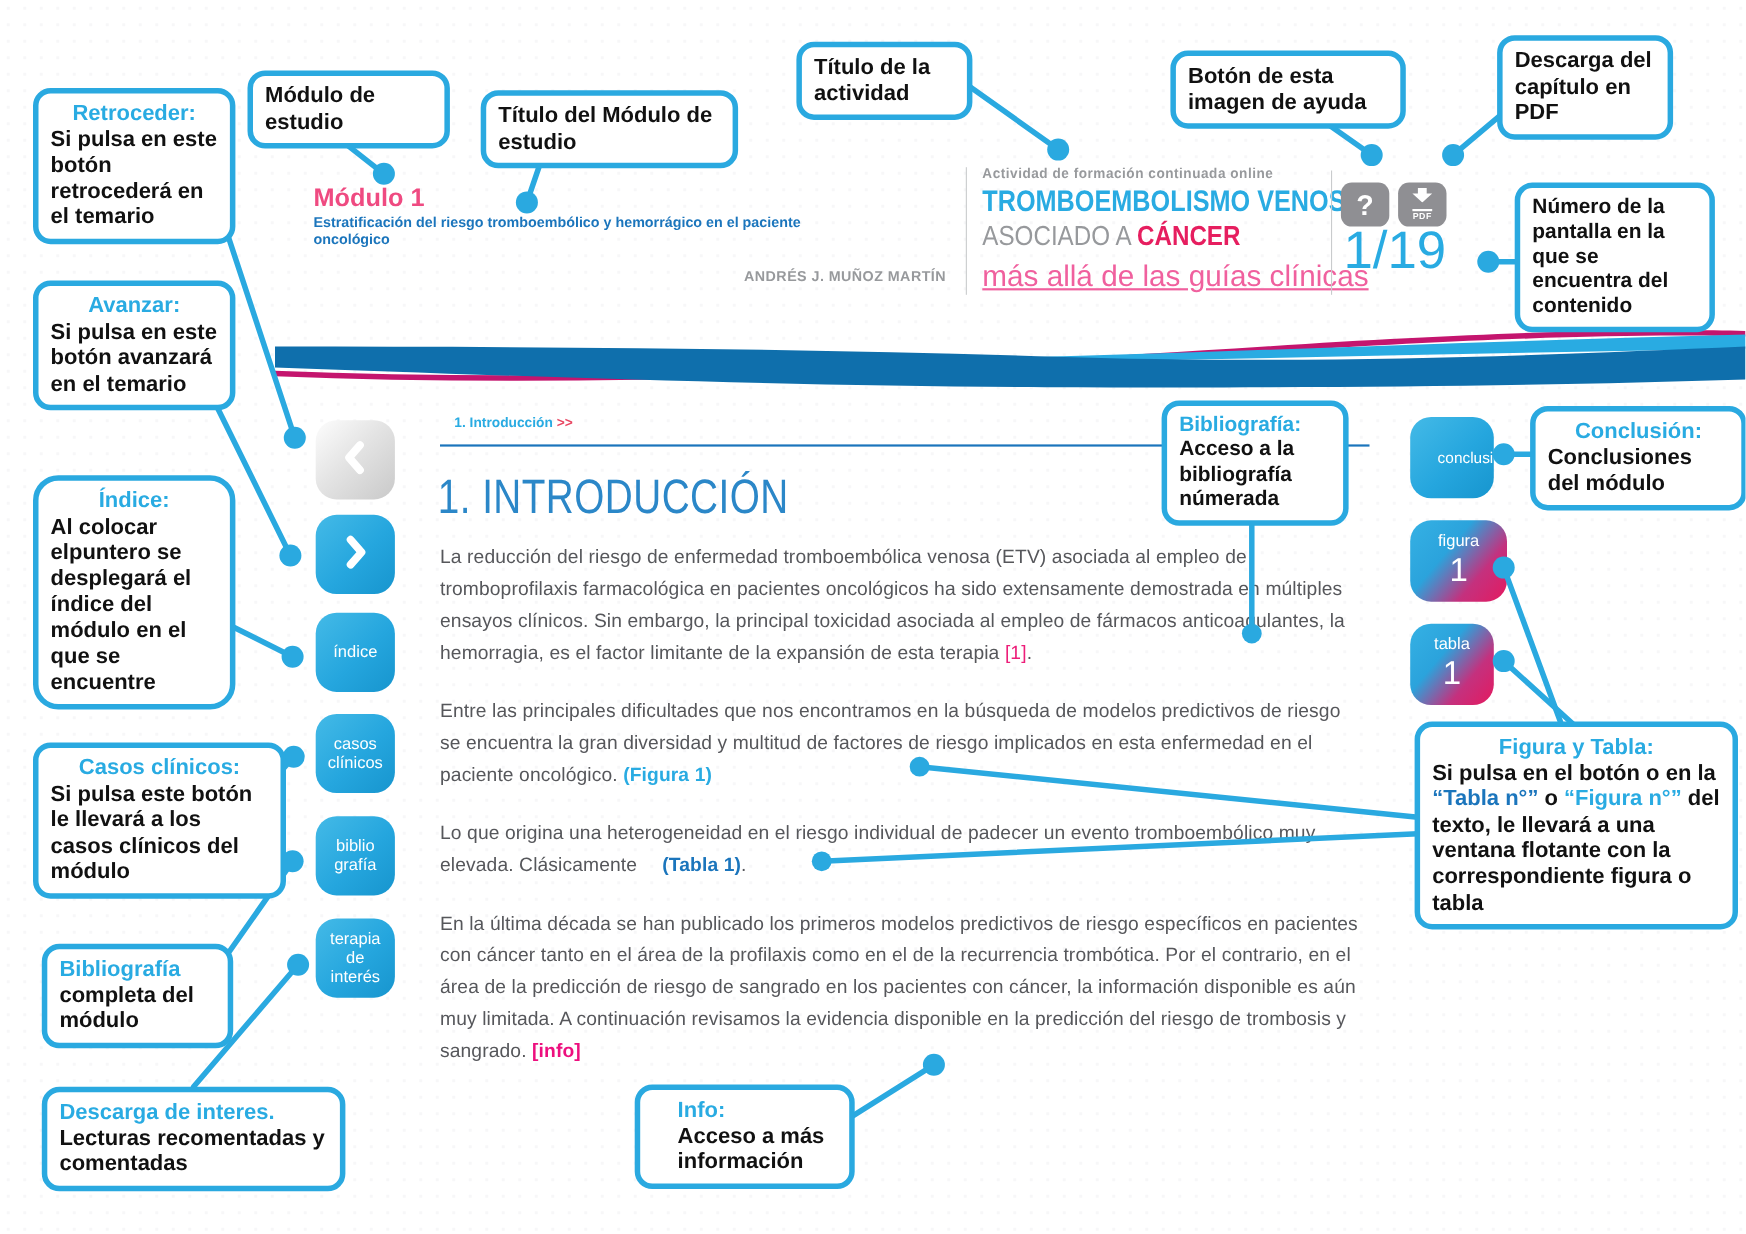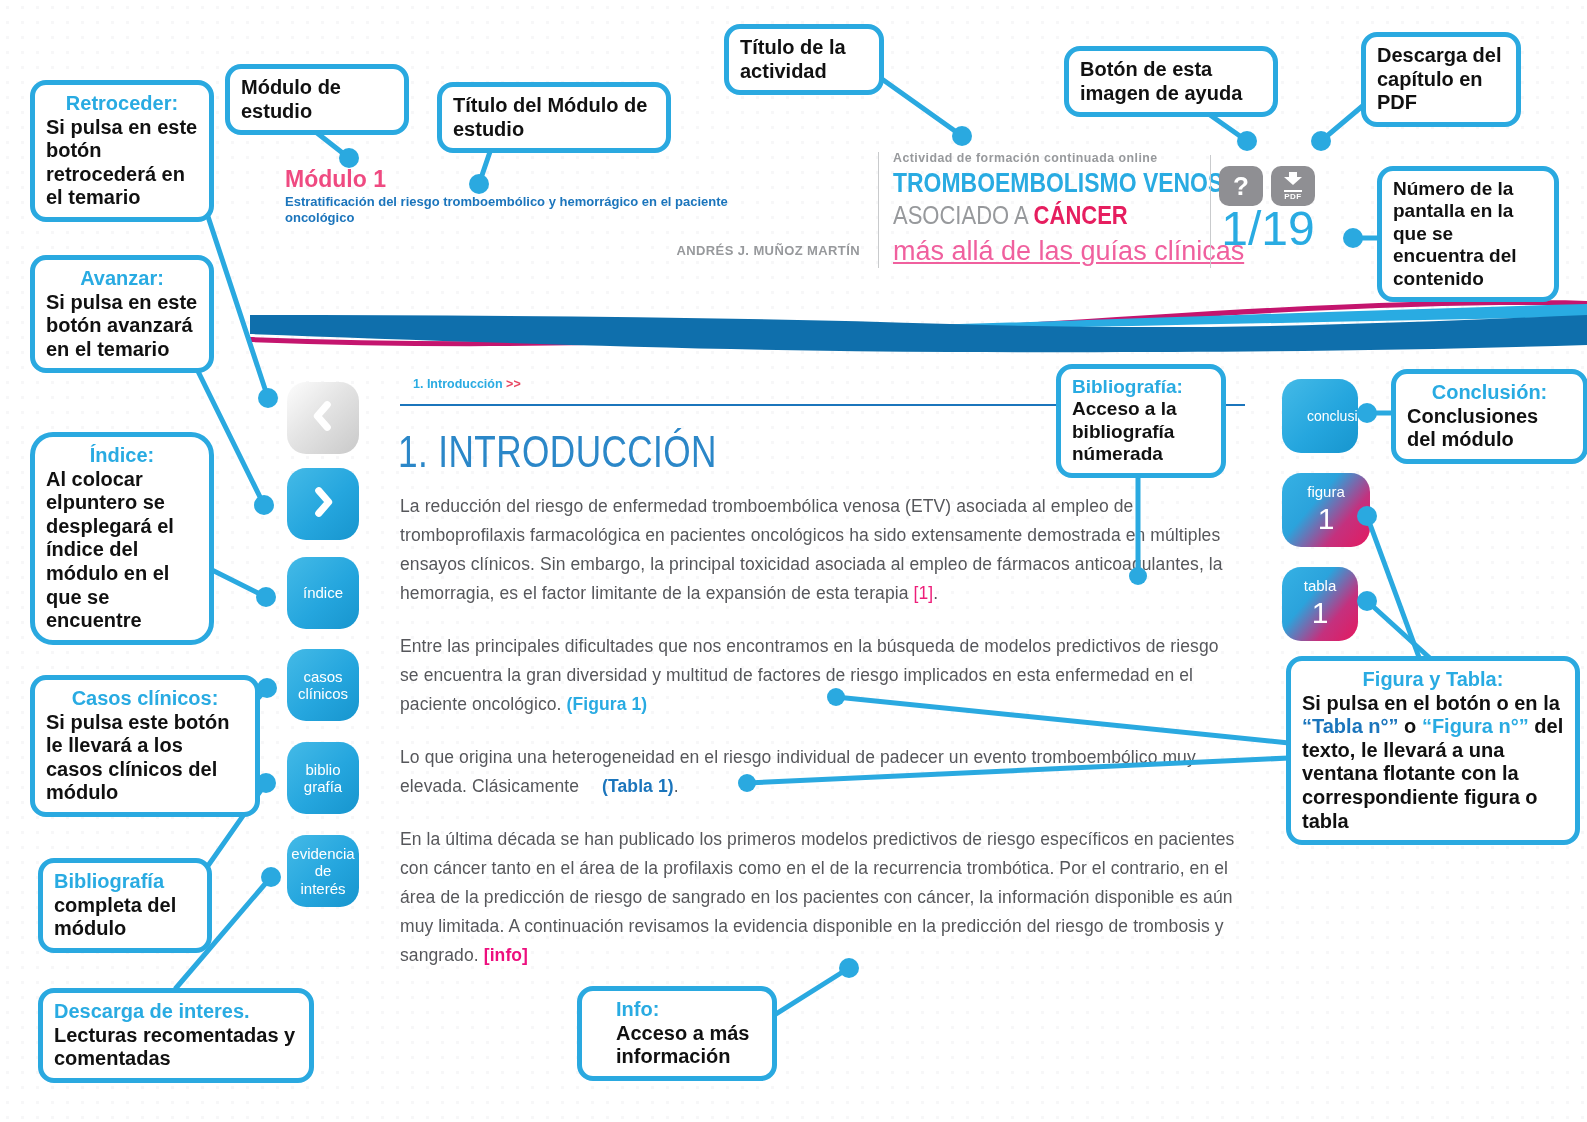--- a/index.html
+++ b/index.html
@@ -95,21 +95,21 @@
         </svg></span>
   </div>
   <div class="abs base nav-btn nav-blue" style="left:287px;top:468px;">
     <span><svg width="34" height="34" viewBox="0 0 24 24">
           <polyline points="9,4 16,12 9,20" fill="none" stroke="#fff" stroke-width="5" stroke-linecap="round" stroke-linejoin="round"></polyline>
         </svg></span>
   </div>
   <div class="abs base nav-btn nav-blue" style="left:287px;top:557px;">índice</div>
   <div class="abs base nav-btn nav-blue" style="left:287px;top:649px;">casos clínicos</div>
   <div class="abs base nav-btn nav-blue" style="left:287px;top:742px;">biblio grafía</div>
-  <div class="abs base nav-btn nav-blue" style="left:287px;top:835px;">evidencia de interés</div>
+  <div class="abs base nav-btn nav-blue" style="left:287px;top:835px;">terapia de interés</div>
 
   <div class="abs base breadcrumb" style="left:413px;top:377px;">
     <span class="bc-main">1. Introducción</span>
     <span class="bc-arrows">&gt;&gt;</span>
   </div>
   <div class="abs base rule" style="left:400px;top:404px;width:845px;"></div>
   <div class="abs base content-heading" style="left:398px;top:427px;">1. INTRODUCCIÓN</div>
   <div class="abs base paragraphs" style="left:400px;top:492px;">
       <p><span>La reducción del riesgo de enfermedad tromboembólica venosa (ETV) asociada al empleo de tromboprofilaxis farmacológica en pacientes oncológicos ha sido extensamente demostrada en múltiples ensayos clínicos. Sin embargo, la principal toxicidad asociada al empleo de fármacos anticoagulantes, la hemorragia, es el factor limitante de la expansión de esta terapia </span><span style="color: rgb(237, 30, 121);">[1]</span><span>.</span></p>
       <p><span>Entre las principales dificultades que nos encontramos en la búsqueda de modelos predictivos de riesgo se encuentra la gran diversidad y multitud de factores de riesgo implicados en esta enfermedad en el paciente oncológico. </span><span style="color: rgb(41, 171, 226); font-weight: bold;">(Figura 1)</span></p>
@@ -203,21 +203,21 @@
   </div>
 
   <div class="abs callout" style="left:225px;top:64px;width:152px;">
     <span class="co-body">Módulo de estudio</span>
   </div>
 
   <div class="abs callout" style="left:437px;top:82px;width:202px;">
     <span class="co-body">Título del Módulo de estudio</span>
   </div>
 
-  <div class="abs callout" style="left:724px;top:24px;width:128px;">
+  <div class="abs callout" style="left:724px;top:38px;width:128px;">
     <span class="co-body">Título de la actividad</span>
   </div>
 
   <div class="abs callout" style="left:1361px;top:32px;width:128px;">
     <span class="co-body">Descarga del capítulo en PDF</span>
   </div>
 
   <div class="abs callout" style="left:1064px;top:46px;width:182px;">
     <span class="co-body">Botón de esta imagen de ayuda</span>
   </div>

